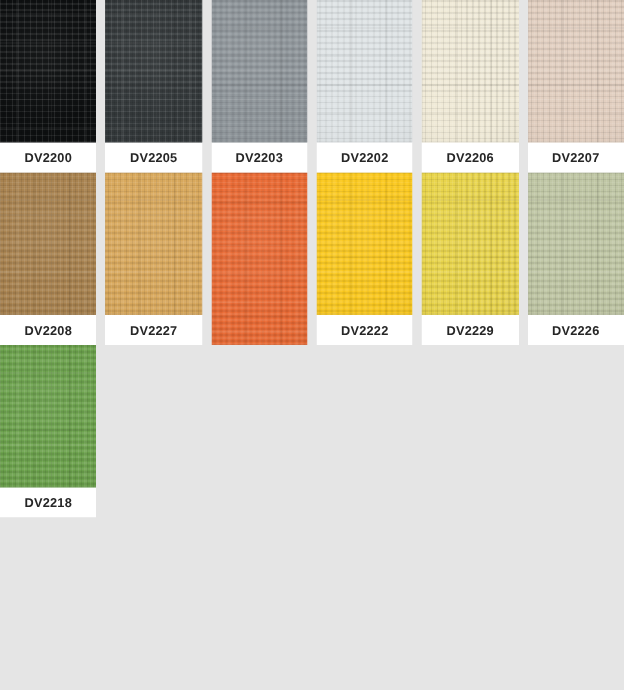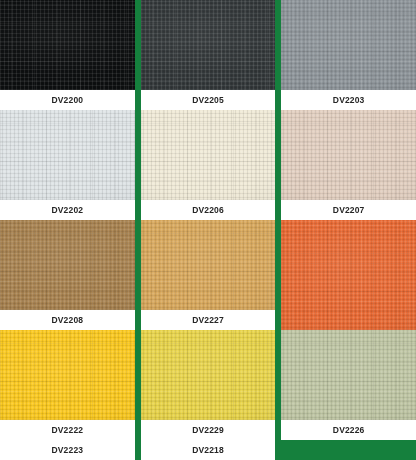--- a/index.html
+++ b/index.html
@@ -13,25 +13,25 @@
     height: 460px;
     overflow: hidden;
     font-family: "Liberation Sans", sans-serif;
     -webkit-font-smoothing: antialiased;
   }
 
   #swatch-grid {
     width: 416px;
     height: 460px;
     display: grid;
-    grid-template-columns: repeat(3, 1fr);
+    grid-template-columns: repeat(6, 1fr);
     grid-template-rows: repeat(4, 1fr);
     column-gap: 6px;
     row-gap: 0px;
-    background: #15803d;
+    background: #e5e5e5;
     box-sizing: border-box;
   }
 
   .swatch-cell {
     display: flex;
     flex-direction: column;
     min-width: 0;
     min-height: 0;
     overflow: hidden;
   }
@@ -213,28 +213,20 @@
     </div>
     <div class="swatch-cell">
       <div class="swatch-chip" style="background-color: rgb(191, 198, 164);">
         <div class="weave-fine"></div>
         <div class="weave-slub"></div>
         <div class="weave-shade"></div>
       </div>
       <div class="swatch-label">DV2226</div>
     </div>
     <div class="swatch-cell">
-      <div class="swatch-chip" style="background-color: rgb(148, 211, 36);">
-        <div class="weave-fine"></div>
-        <div class="weave-slub"></div>
-        <div class="weave-shade"></div>
-      </div>
-      <div class="swatch-label">DV2223</div>
-    </div>
-    <div class="swatch-cell">
       <div class="swatch-chip" style="background-color: rgb(107, 161, 76);">
         <div class="weave-fine"></div>
         <div class="weave-slub"></div>
         <div class="weave-shade"></div>
       </div>
       <div class="swatch-label">DV2218</div>
     </div>
   </div>
 
 </body></html>

